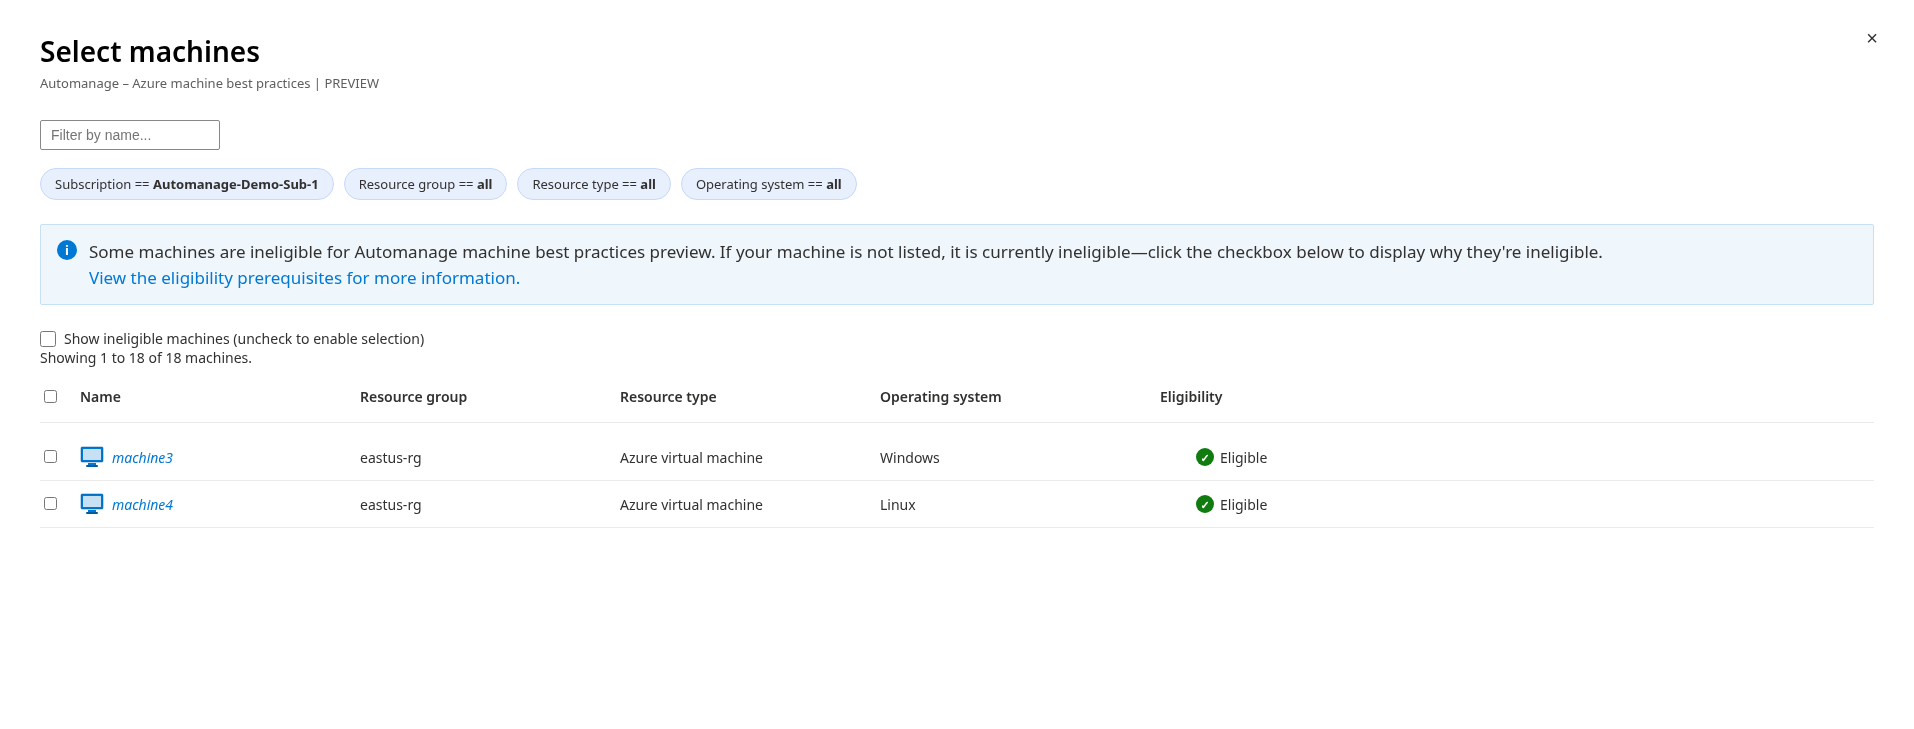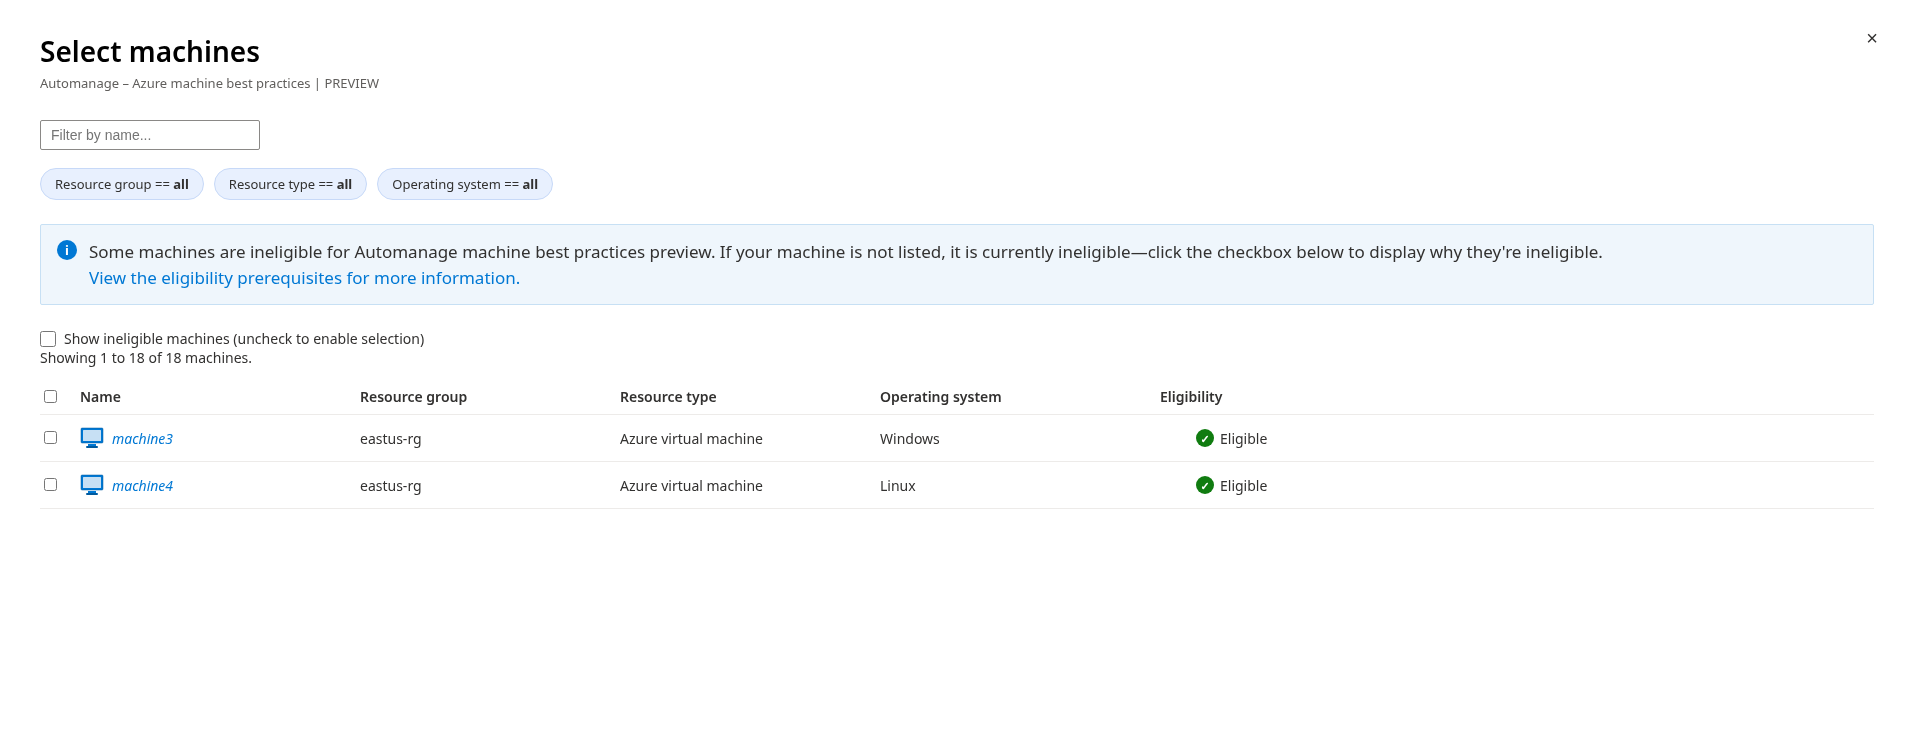--- a/index.html
+++ b/index.html
@@ -33,21 +33,21 @@
       right: 36px;
       background: none;
       border: none;
       font-size: 20px;
       cursor: pointer;
       color: #323130;
       line-height: 1;
     }
 
     .filter-input {
-      width: 220px;
+      width: 180px;
       padding: 6px 10px;
       border: 1px solid #8a8886;
       border-radius: 2px;
       font-size: 14px;
       color: #a19f9d;
       margin-bottom: 18px;
       outline: none;
     }
 
     .filter-pills {
@@ -133,22 +133,22 @@
     }
 
     .table-container {
       width: 100%;
     }
 
     .table-header {
       display: grid;
       grid-template-columns: 36px 280px 260px 260px 280px 200px;
       border-bottom: 1px solid #edebe9;
-      padding-bottom: 0;
-      margin-bottom: 0;
+      padding-bottom: 8px;
+      margin-bottom: 11px;
     }
 
     .table-header-cell {
       font-size: 14px;
       font-weight: 600;
       color: #323130;
       padding: 8px 4px;
     }
 
     .table-header-checkbox {
@@ -220,20 +220,23 @@
 <p class="page-subtitle">Automanage – Azure machine best practices | PREVIEW</p>
 
 
 <button class="close-btn">×</button>
 
 
 <input class="filter-input" type="text" placeholder="Filter by name..." style="">
 
 
 <div class="filter-pills">
+  <div class="filter-pill">
+    <span>Subscription == <strong>Automanage-Demo-Sub-1</strong></span>
+  </div>
   <div class="filter-pill">
     <span>Resource group == <strong>all</strong></span>
   </div>
   <div class="filter-pill">
     <span>Resource type == <strong>all</strong></span>
   </div>
   <div class="filter-pill">
     <span>Operating system == <strong>all</strong></span>
   </div>
 </div>

